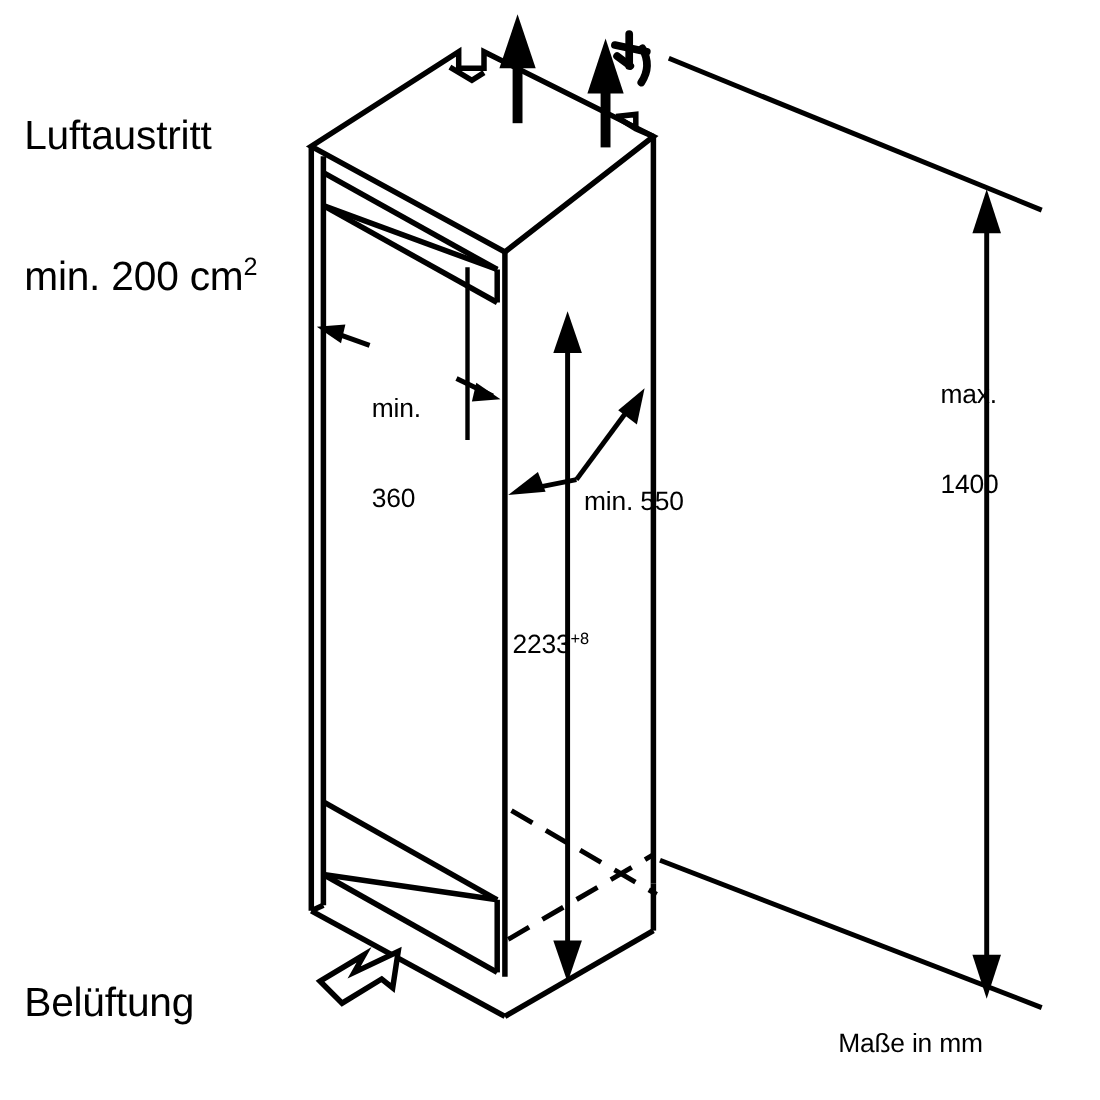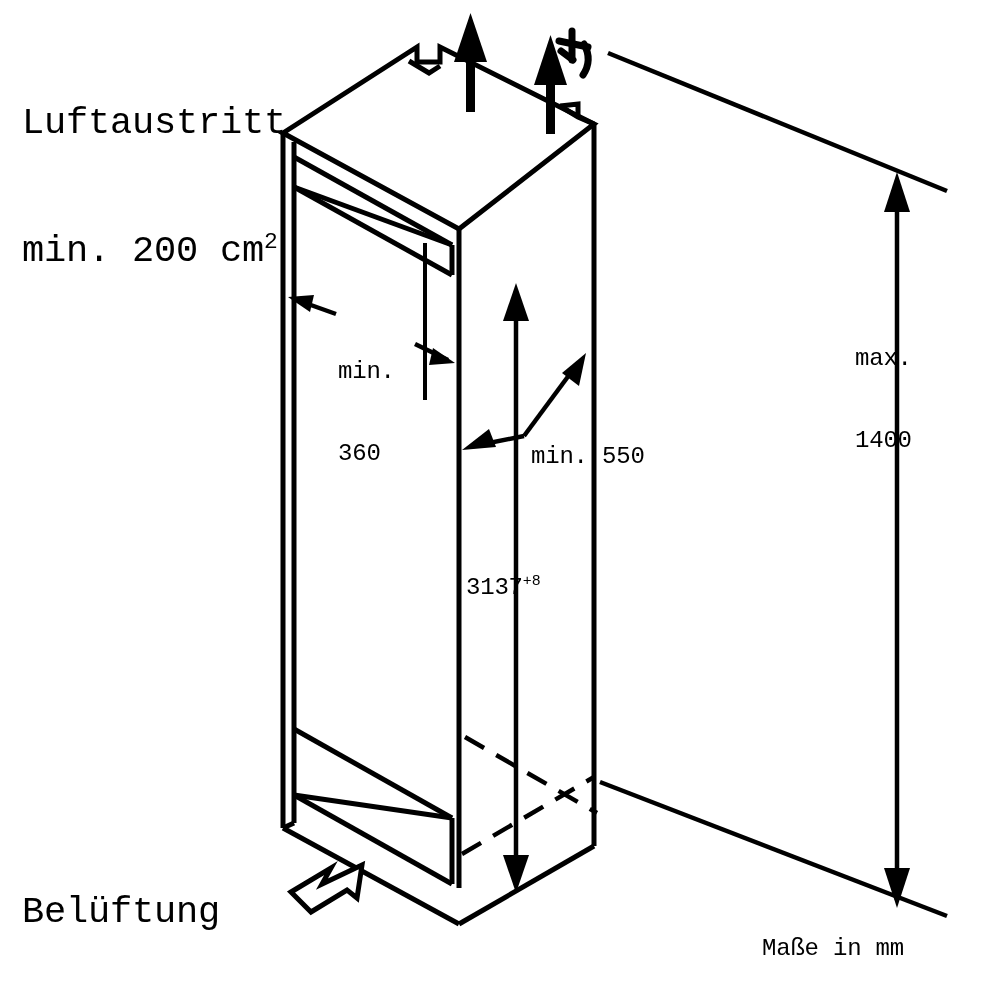--- a/index.html
+++ b/index.html
@@ -18,21 +18,21 @@
   }
   svg.diagram {
     position: absolute;
     left: 0;
     top: 0;
     width: 1000px;
     height: 1000px;
   }
   .lbl {
     position: absolute;
-    font-family: Liberation Mono, monospace;
+    font-family: Liberation Sans, sans-serif;
     color: #000;
     white-space: pre;
     line-height: 1.14;
     letter-spacing: -0.2px;
   }
   .lbl-lg { font-size: 37px; }
   .lbl-md { font-size: 24px; }
   .sup {
     font-size: 0.62em;
     vertical-align: super;
@@ -184,21 +184,21 @@
 
   <div class="lbl lbl-md" id="label-min560">
     <div>min.</div>
     <div>360</div>
   </div>
 
   <div class="lbl lbl-md" id="label-560emp">
     <div>min. 550</div>
   </div>
 
-  <div class="lbl lbl-md" id="label-1772"><span>3137</span><span class="sup">+8</span></div>
+  <div class="lbl lbl-md" id="label-1772"><span>2233</span><span class="sup">+8</span></div>
 
   <div class="lbl lbl-md" id="label-max2200">
     <div>max.</div>
     <div>1400</div>
   </div>
 
   <div class="lbl lbl-md" id="label-masse">Maße in mm</div>
 
 </div>
 

